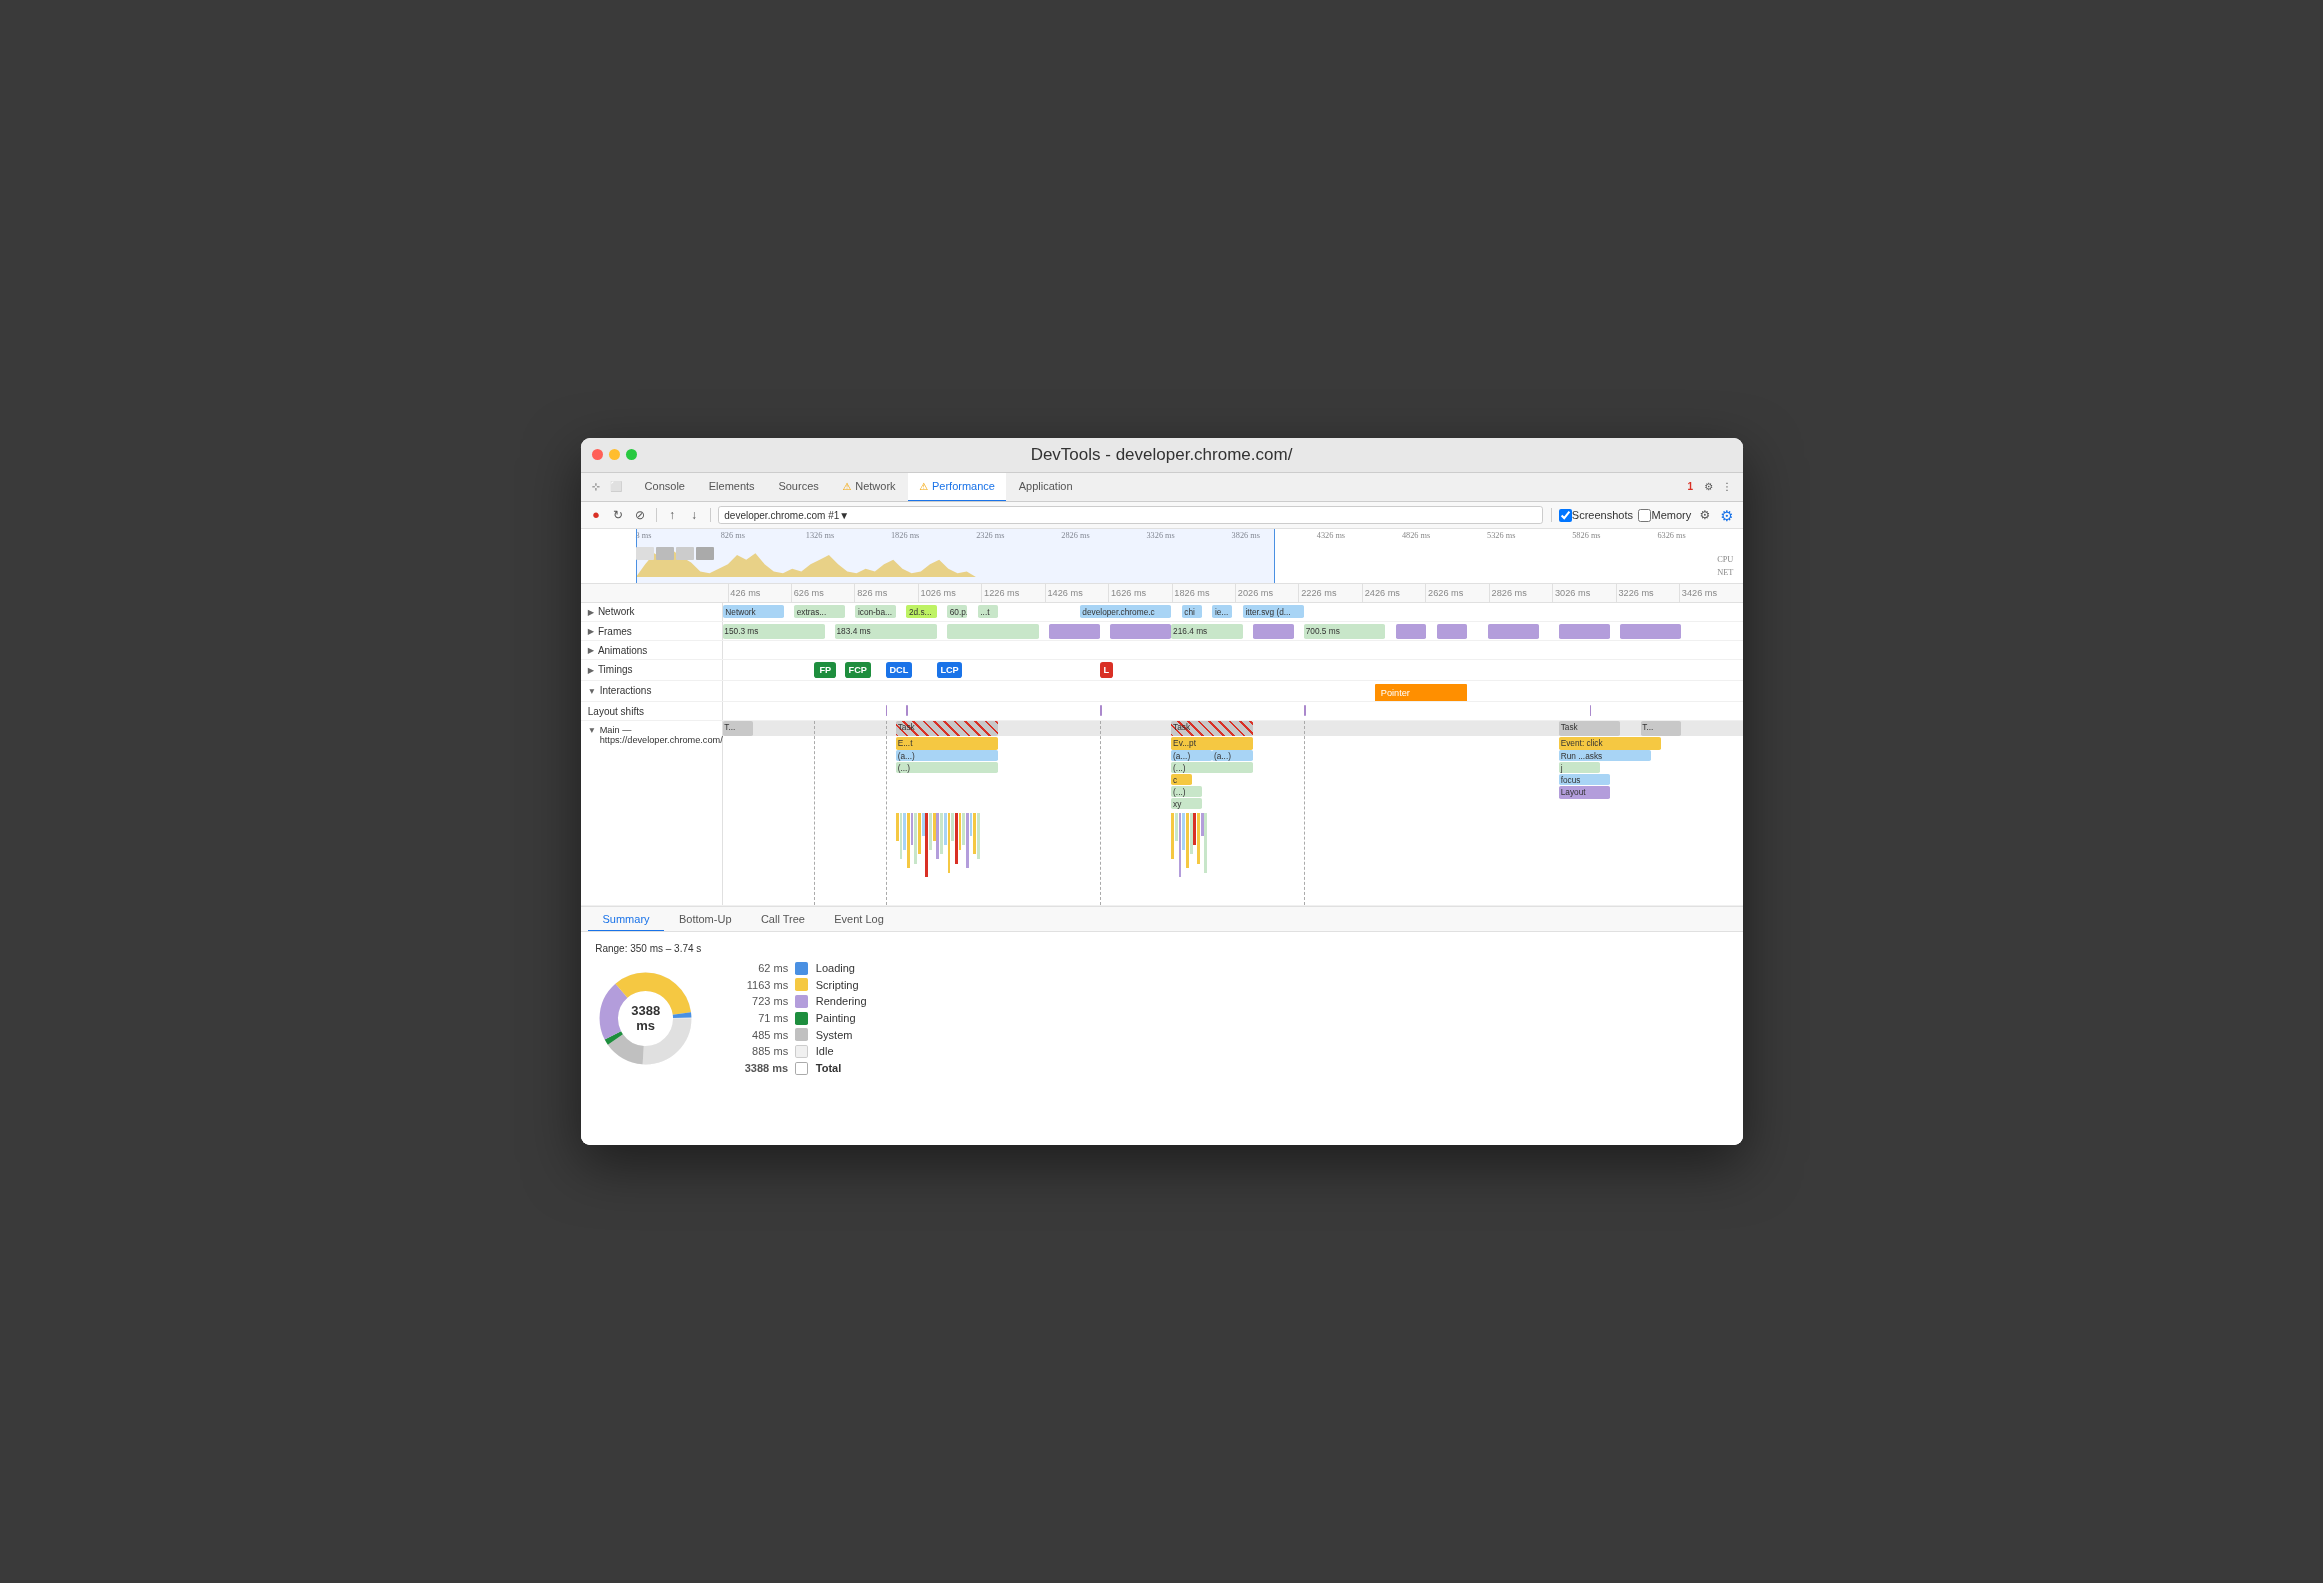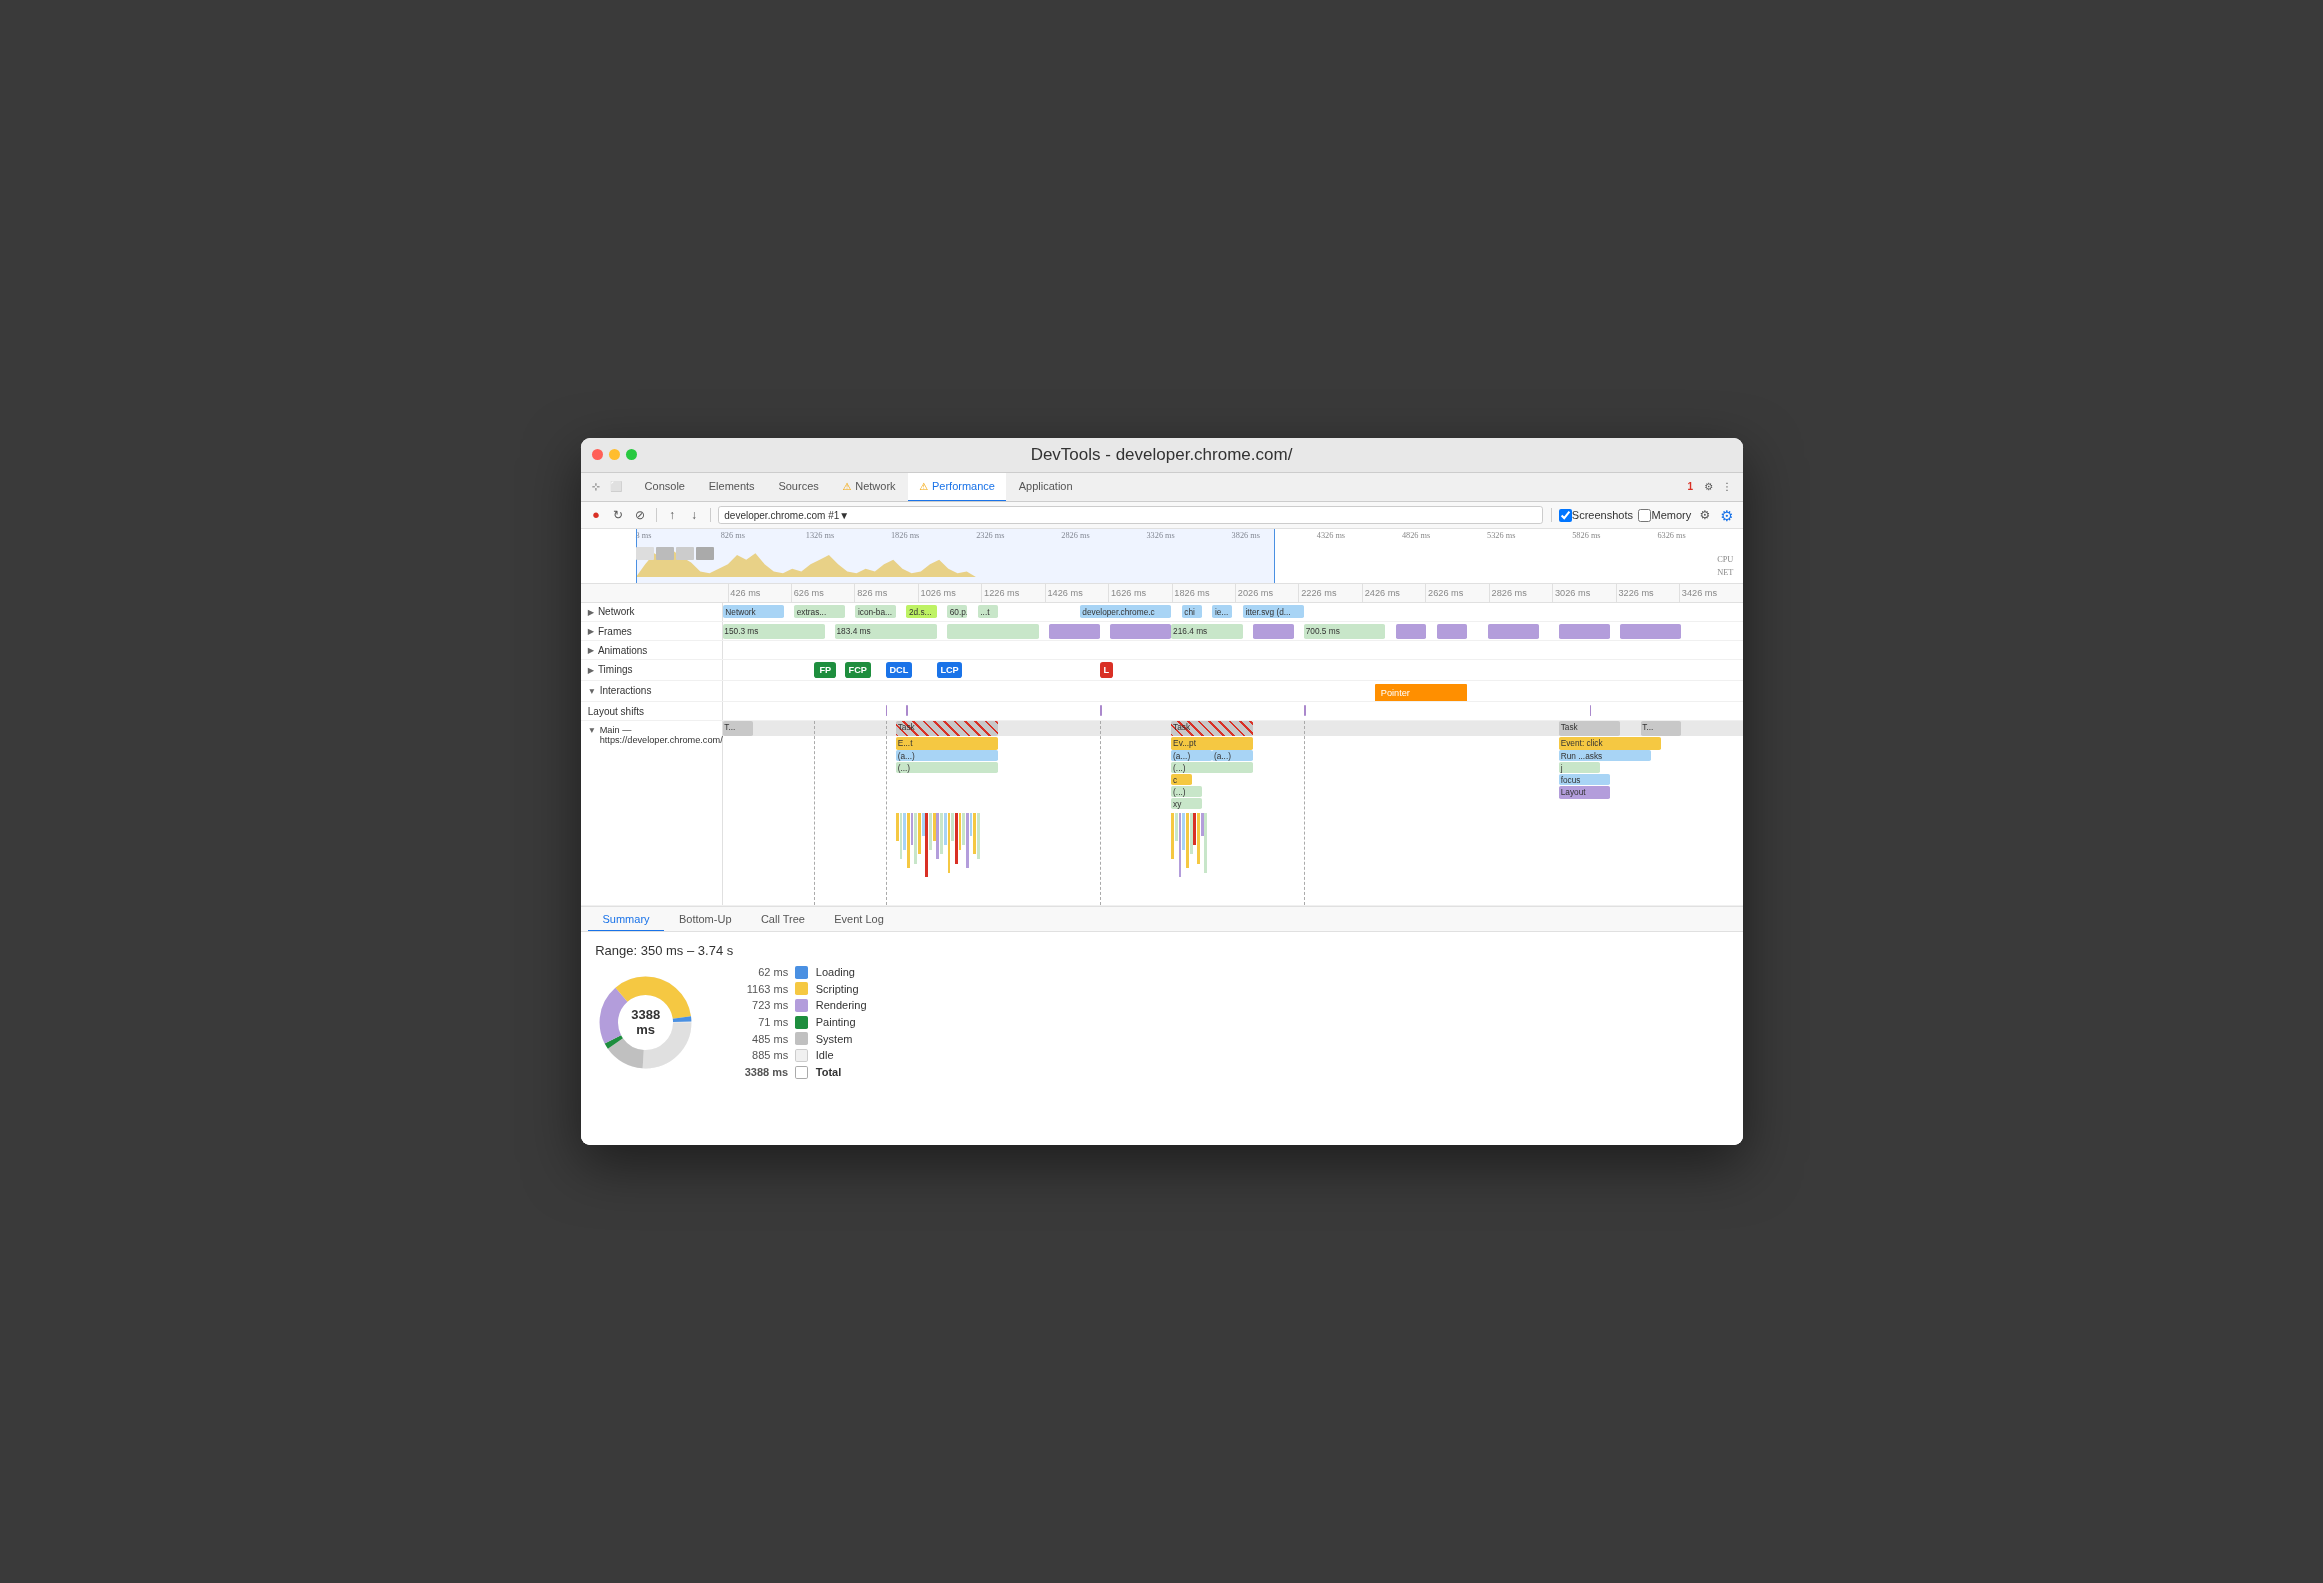--- a/index.html
+++ b/index.html
@@ -347,21 +347,21 @@
       color: #1a73e8;
       border-bottom: 1.8px solid #1a73e8;
     }
     .summary-panel {
       padding: 11px 14.7px;
       display: flex;
       flex-direction: column;
       gap: 7.3px;
     }
     .range-label {
-      font-size: 13px;
+      font-size: 10px;
       color: #333;
     }
     .summary-content {
       display: flex;
       align-items: center;
       gap: 37px;
     }
     .donut-container {
       position: relative;
       width: 101px;

